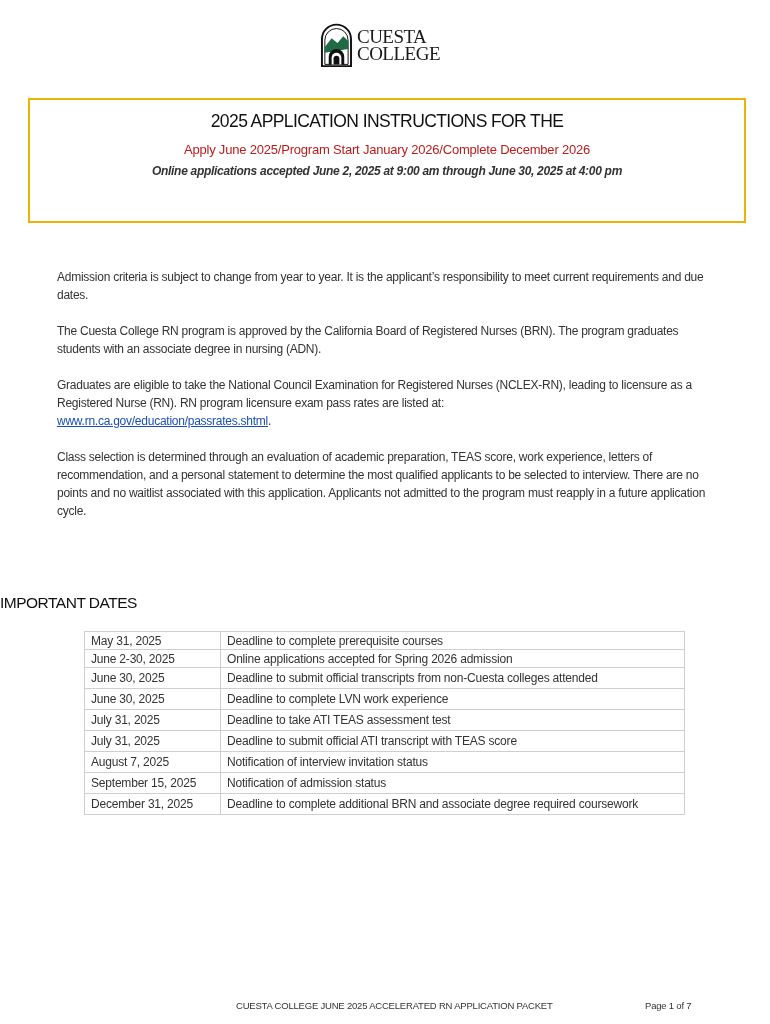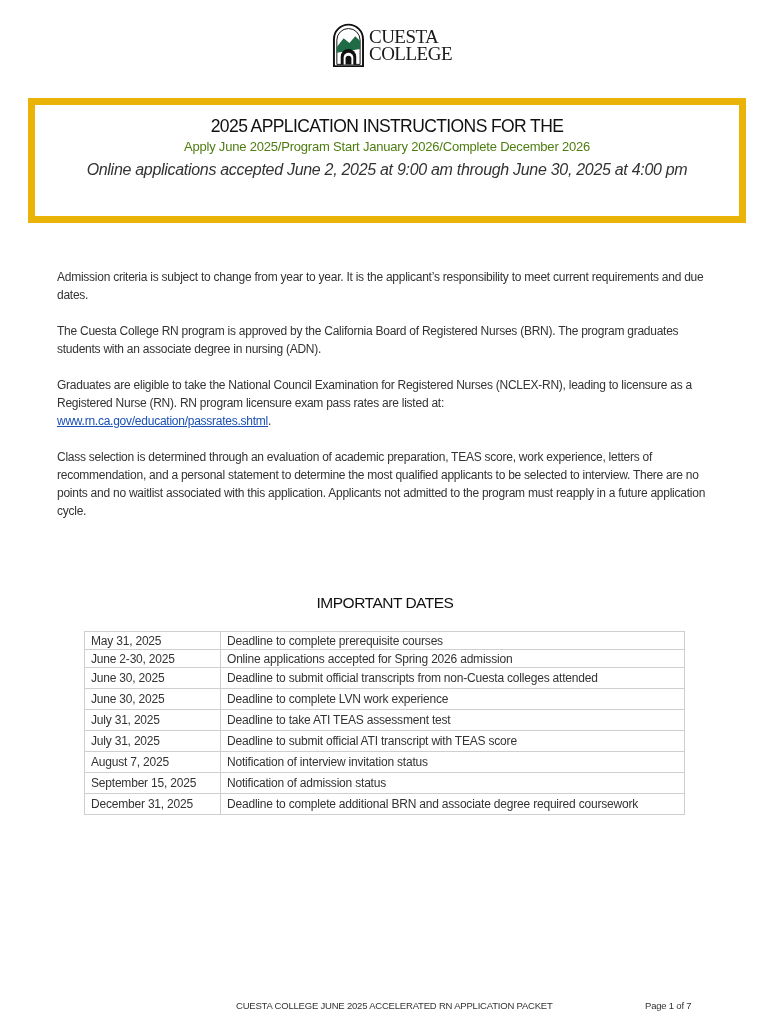--- a/index.html
+++ b/index.html
@@ -1,28 +1,28 @@
 <!DOCTYPE html>
 <html><head>
 <meta charset="utf-8">
 <style>
   html, body { margin:0; padding:0; background:#fff; }
   body { width:770px; height:1024px; position:relative; font-family:"Liberation Sans", sans-serif; color:#222; overflow:hidden; }
-  .logo { position:absolute; left:332px; top:22px; width:120px; height:46px; display:flex; align-items:center; }
+  .logo { position:absolute; left:320px; top:22px; width:120px; height:46px; display:flex; align-items:center; }
   .logo svg { width:34px; height:44px; }
   .logo-text { margin-left:4px; font-family:"Liberation Serif", serif; color:#1a1a1a; line-height:17px; font-size:19px; letter-spacing:-0.5px; }
-  .title-box { position:absolute; left:28px; top:98px; width:718px; height:125px; border:7px solid #eab308; box-sizing:border-box; text-align:center; }
+  .title-box { position:absolute; left:28px; top:98px; width:718px; height:125px; border:2px solid #eab308; box-sizing:border-box; text-align:center; }
   .title1 { margin-top:11px; font-size:17.5px; letter-spacing:-0.6px; color:#111; }
   .title2 { margin-top:6px; font-size:17.5px; letter-spacing:-0.6px; color:#111; }
-  .sub1 { margin-top:2px; font-size:13px; color:#4d7c0f; letter-spacing:-0.2px; }
-  .sub2 { margin-top:7px; font-size:16px; font-style:italic; color:#333; letter-spacing:-0.3px; }
+  .sub1 { margin-top:10px; font-size:13px; color:#b91c1c; letter-spacing:-0.2px; }
+  .sub2 { margin-top:7px; font-size:12px; font-style:italic; color:#333; letter-spacing:-0.3px;font-weight:bold; }
   .body-text { position:absolute; left:57px; width:665px; font-size:12px; line-height:18px; color:#333; letter-spacing:-0.25px; }
   .body-text p { margin:0 0 18px 0; }
   .link { color:#1a4fb5; text-decoration:underline; }
-  .dates-heading { position:absolute; left:0; width:770px; top:594px; text-align:center; font-size:15.5px; letter-spacing:-0.5px; color:#111; }
+  .dates-heading { position:absolute; left:0; width:770px; top:594px; font-size:15.5px; letter-spacing:-0.5px; color:#111; }
   table.dates { position:absolute; left:84px; top:631px; width:601px; border-collapse:collapse; font-size:12px; color:#333; letter-spacing:-0.2px; }
   table.dates td { border:1px solid #cfcfcf; padding:0 6px; height:20px; vertical-align:middle; }
   table.dates td.date { width:123px; }
   table.dates tr.tight td { height:17px; }
   .footer { position:absolute; top:992px; font-size:9.5px; color:#333; letter-spacing:-0.2px;margin-top:8px; }
 </style>
 </head>
 <body>
 
 <div class="logo">

